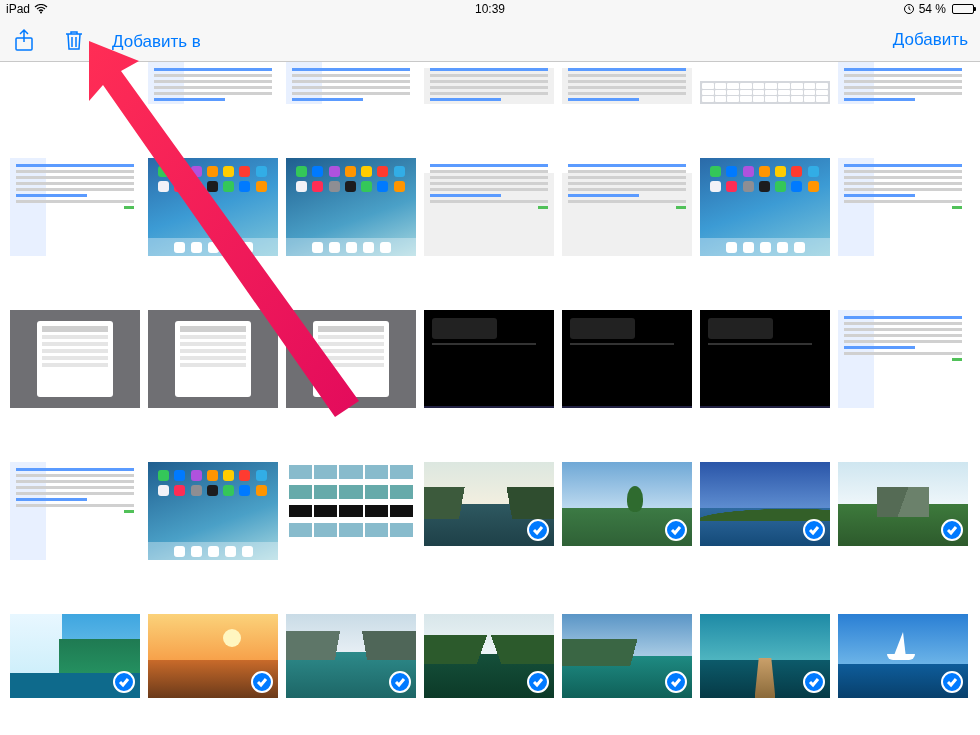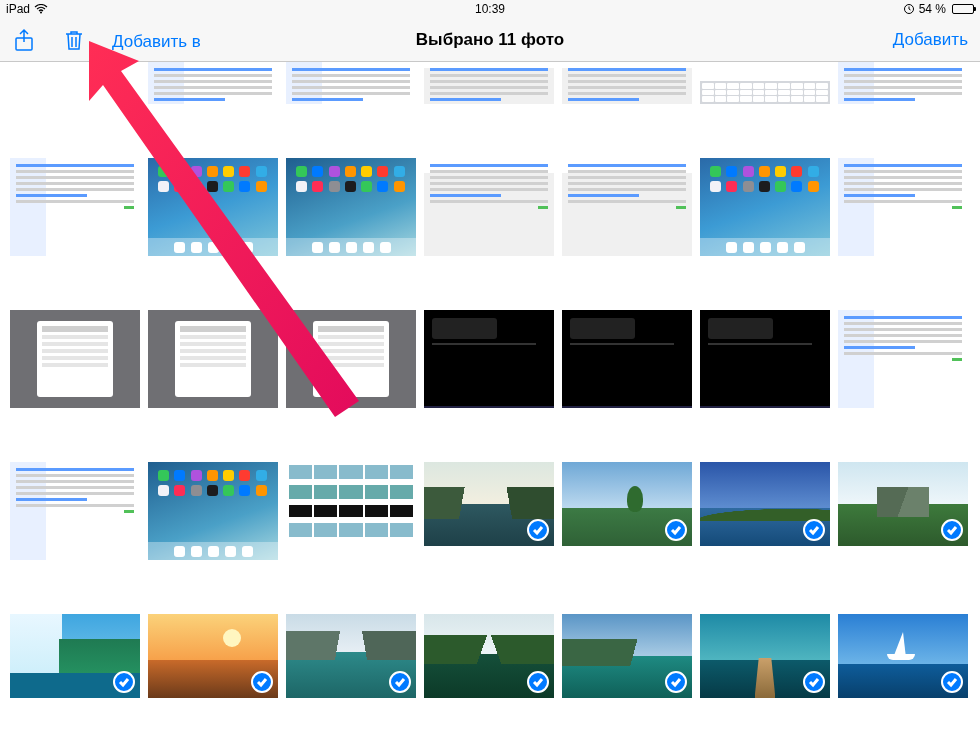--- a/index.html
+++ b/index.html
@@ -152,21 +152,20 @@
           <rect x="4" y="10" width="16" height="12" rx="1"></rect>
       </svg>
     </span>
     <span class="tb-btn">
       <svg class="icon-svg" viewBox="0 0 24 24">
         <path d="M4 6 h16 M9 6 V4 h6 v2 M6 6 l1 15 h10 l1 -15 M10 9 v10 M14 9 v10"></path>
       </svg>
     </span>
     <span class="tb-btn">Добавить в</span>
   </div>
-  <div class="toolbar-title">Выбрано 11 фото</div>
   <div class="toolbar-right tb-btn">Добавить</div>
 </div>
 
 <svg class="arrow" viewBox="0 0 320 380">
   <defs>
     <linearGradient id="rg" x1="0" y1="0" x2="1" y2="1">
       <stop offset="0" stop-color="#ff2d55"></stop>
         <stop offset="1" stop-color="#e30b5c"></stop>
     </linearGradient>
   </defs>

